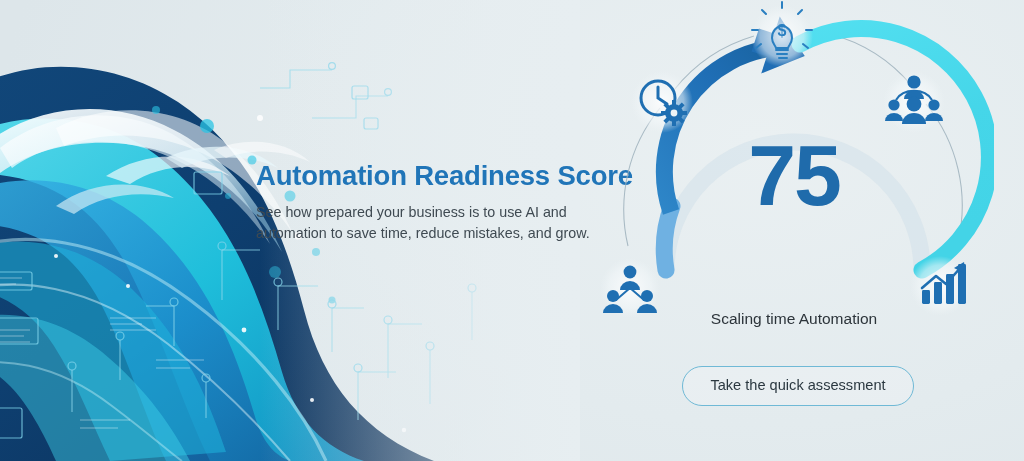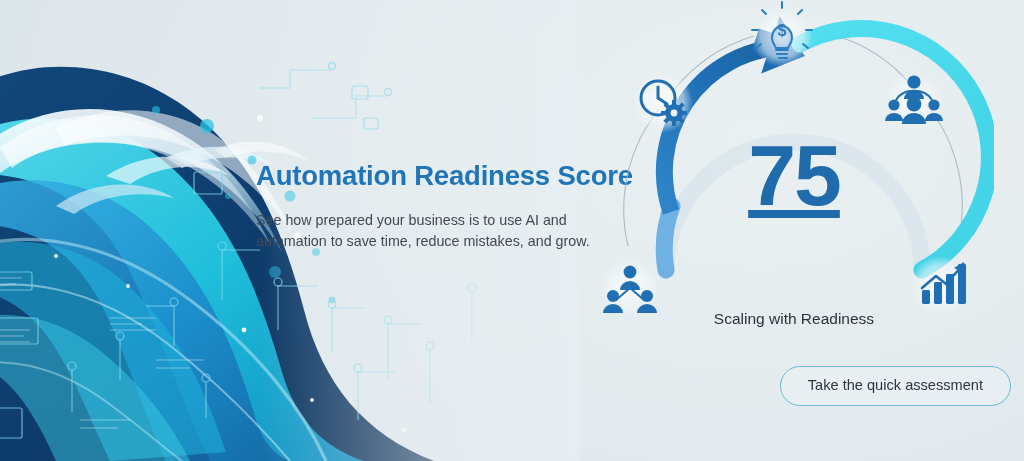--- a/index.html
+++ b/index.html
@@ -44,21 +44,21 @@
   .hero-title {
     margin: 0;
     font-size: 27.5px;
     font-weight: bold;
     letter-spacing: -0.2px;
     color: #2075b8;
     line-height: 1.15;
     white-space: nowrap;
   }
   .hero-sub {
-    margin: 18px 0 0 0;
+    margin: 10px 0 0 0;
     font-size: 14.3px;
     line-height: 1.48;
     color: #3f4a52;
     max-width: 340px;
   }
 
   
   .gauge-panel {
     position: absolute;
     left: 594px;
@@ -75,21 +75,20 @@
     position: absolute;
     left: 0;
     top: 132px;
     width: 400px;
     text-align: center;
     font-size: 86px;
     font-weight: bold;
     color: #1f6bab;
     letter-spacing: -2px;
     line-height: 1;
-    text-decoration: underline;
   }
   .score-label {
     position: absolute;
     left: 0;
     top: 275px;
     width: 400px;
     text-align: center;
     font-size: 15.5px;
     color: #3b444b;
   }
@@ -97,25 +96,25 @@
     position: absolute;
     left: 0;
     top: 310px;
     width: 400px;
     text-align: center;
     font-size: 15.5px;
     color: #2c343a;
   }
   .cta-wrap {
     position: absolute;
-    left: 17px;
+    left: 4px;
     top: 366px;
     width: 400px;
     display: flex;
-    justify-content: flex-end;
+    justify-content: center;
   }
   .cta-button {
     border: 1.4px solid #6fb9d6;
     background: rgba(255,255,255,0.18);
     color: #2b3840;
     font-family: "Liberation Sans", sans-serif;
     font-size: 14.6px;
     padding: 11px 27px 12px 27px;
     border-radius: 999px;
     cursor: pointer;
@@ -381,20 +380,20 @@
           <rect x="340" y="282" width="8" height="22" rx="1.4"></rect>
           <rect x="352" y="274" width="8" height="30" rx="1.4"></rect>
           <rect x="364" y="264" width="8" height="40" rx="1.4"></rect>
         </g>
         <path d="M328,288 L342,276 L352,284 L368,266" stroke="#1f6fb2" stroke-width="2.6" fill="none" stroke-linecap="round" stroke-linejoin="round"></path>
         <polygon points="370,262 372,274 360,268" fill="#1f6fb2"></polygon>
       </g>
     </svg>
 
     <div class="score-value">75</div>
-    <div class="score-caption">Scaling with Readiness</div>
+    <div class="score-caption">Scaling time Automation</div>
 
     <div class="cta-wrap">
       <button class="cta-button">Take the quick assessment</button>
     </div>
   </div>
 
 </div>
 
 </body></html>

